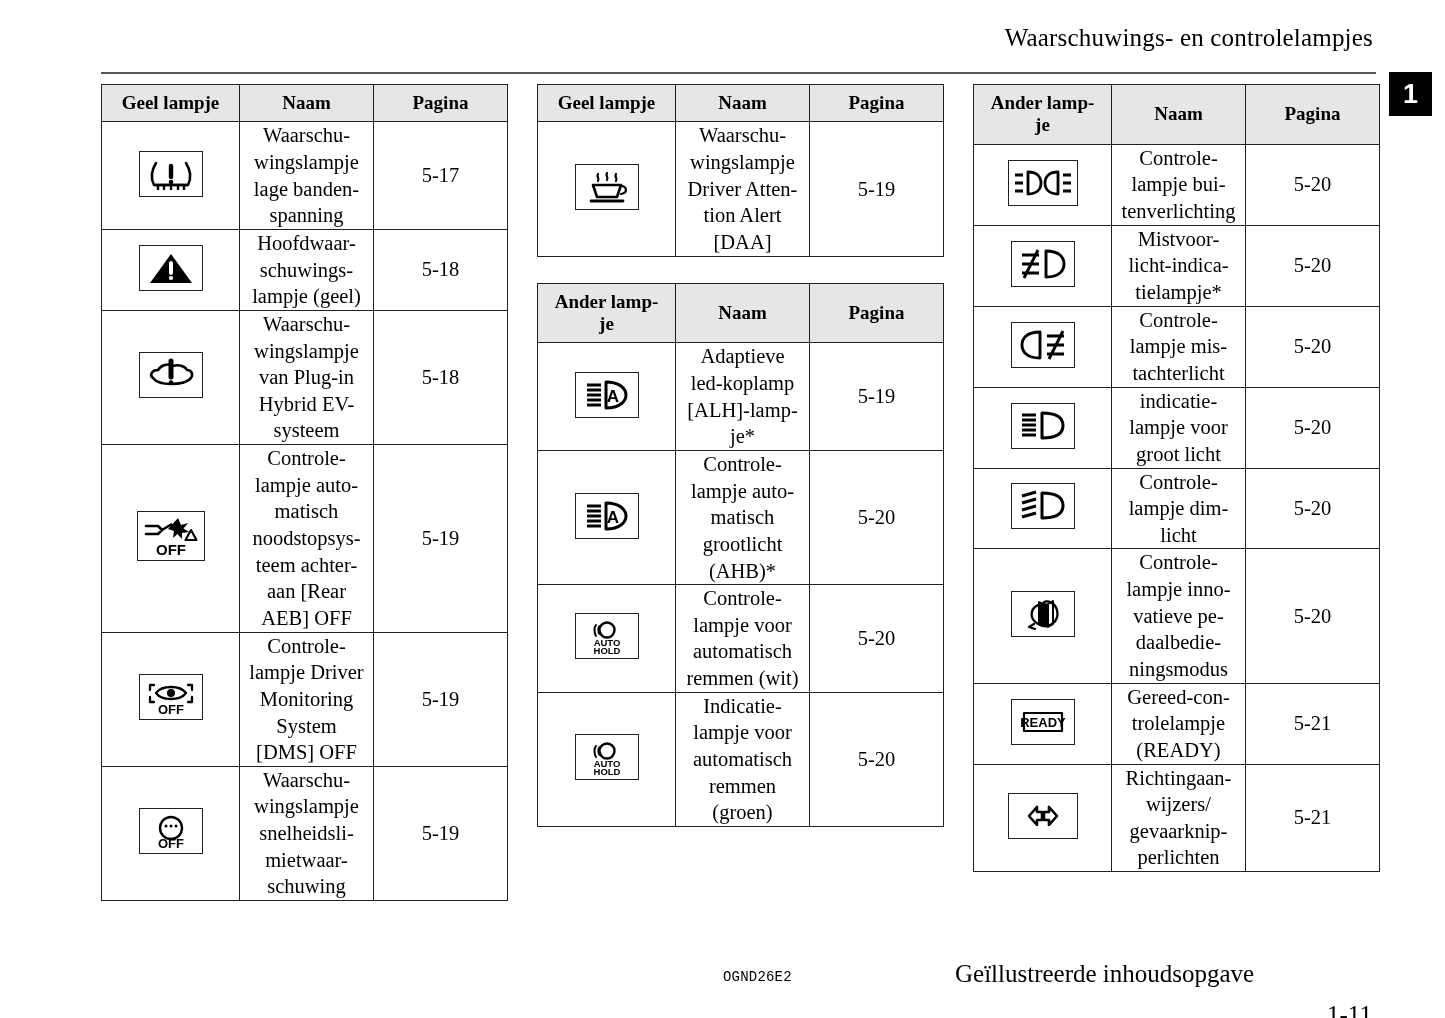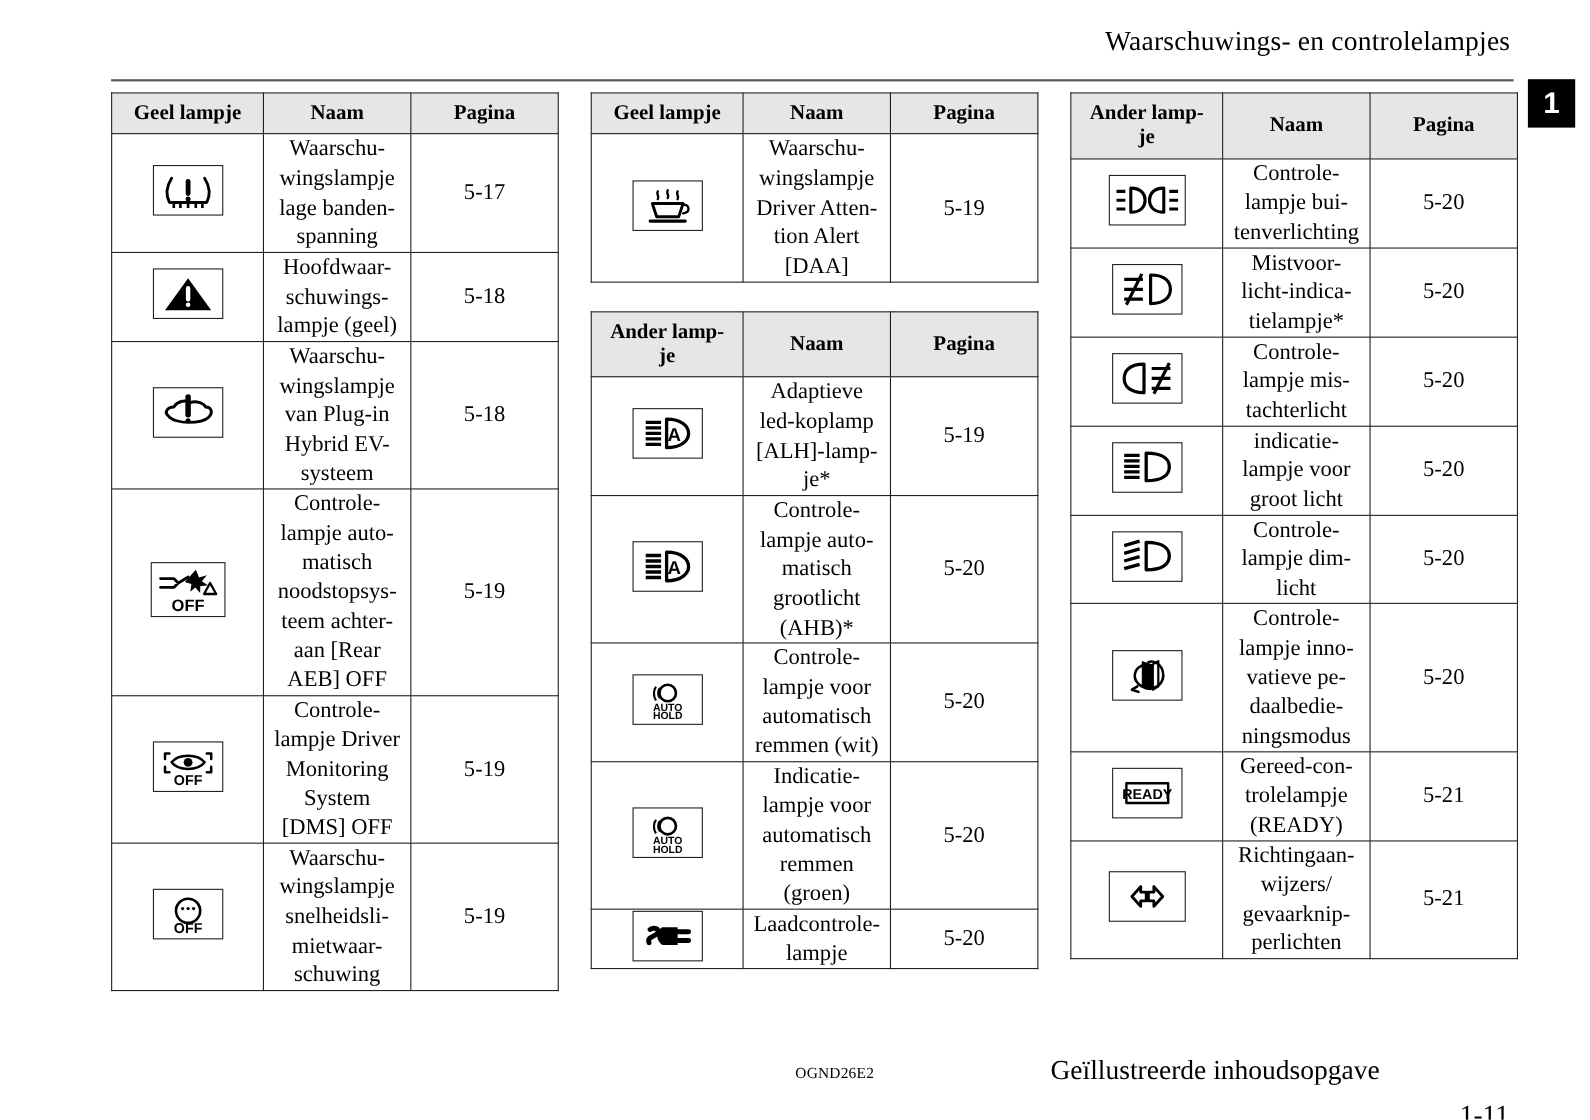--- a/index.html
+++ b/index.html
@@ -108,21 +108,21 @@
     box-sizing: border-box;
     line-height: 0;
   }
   .icon-box svg { display: block; }
 
   
   #doc-code {
     position: absolute;
     left: 723px;
     top: 969px;
-    font-family: Liberation Serif, serif;
+    font-family: Liberation Mono, monospace;
     font-size: 14px;
     letter-spacing: 0.2px;
   }
   #footer-title {
     position: absolute;
     left: 955px;
     top: 960px;
     font-size: 25px;
     white-space: nowrap;
     text-align: right;
@@ -294,29 +294,20 @@
         <tr>
           <td class="icon-cell"><span><span class="icon-box"><svg width="62" height="44" viewBox="0 0 62 44">
                   <circle cx="31" cy="16" r="7.5" stroke="#000" fill="none" stroke-width="2.4" stroke-linecap="round" stroke-linejoin="round"></circle>
                   <path d="M20 11 C18 13 18 19 20 22 M23.5 12 C22 14 22 18 23.5 20" stroke="#000" fill="none" stroke-width="2" stroke-linecap="round" stroke-linejoin="round"></path>
                   <text x="31" y="32" font-family="Liberation Sans, sans-serif" font-size="9.5" font-weight="bold" text-anchor="middle" fill="#000">AUTO</text>
                   <text x="31" y="40" font-family="Liberation Sans, sans-serif" font-size="9.5" font-weight="bold" text-anchor="middle" fill="#000">HOLD</text>
                 </svg></span></span></td>
           <td class="name-cell">Indicatie-<br>lampje voor<br>automatisch<br>remmen<br>(groen)</td>
           <td class="page-cell">5-20</td>
         </tr>
-        <tr>
-          <td class="icon-cell"><span><span class="icon-box"><svg width="62" height="44" viewBox="0 0 62 44">
-                  <path d="M14 28 C12 22 20 23 22 19 C24 15 18 14 15 16" stroke="#000" stroke-width="4.5" fill="none" stroke-linecap="round"></path>
-                  <path d="M26 14 L40 14 L40 30 L26 30 C20 26 20 18 26 14 Z" fill="#000"></path>
-                  <path d="M40 18 L50 18 M40 26 L50 26" stroke="#000" stroke-width="4.5" stroke-linecap="round"></path>
-                </svg></span></span></td>
-          <td class="name-cell">Laadcontrole-<br>lampje</td>
-          <td class="page-cell">5-20</td>
-        </tr>
       </tbody>
     </table>
   </div>
 <div class="column" id="column-3">
     <table class="lamp-table">
       <colgroup>
         <col class="c-icon">
         <col class="c-name">
         <col class="c-page">
       </colgroup>

